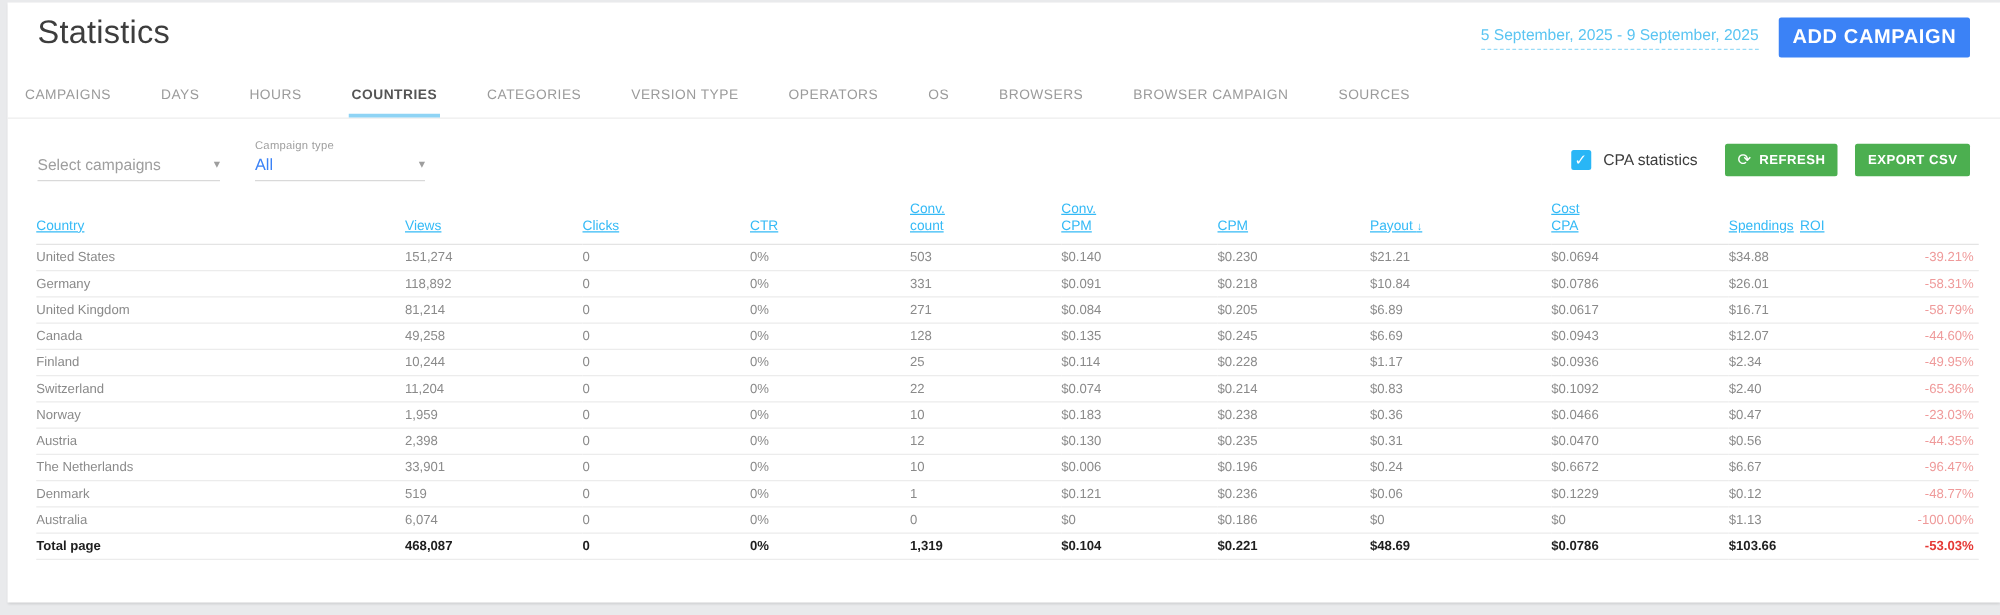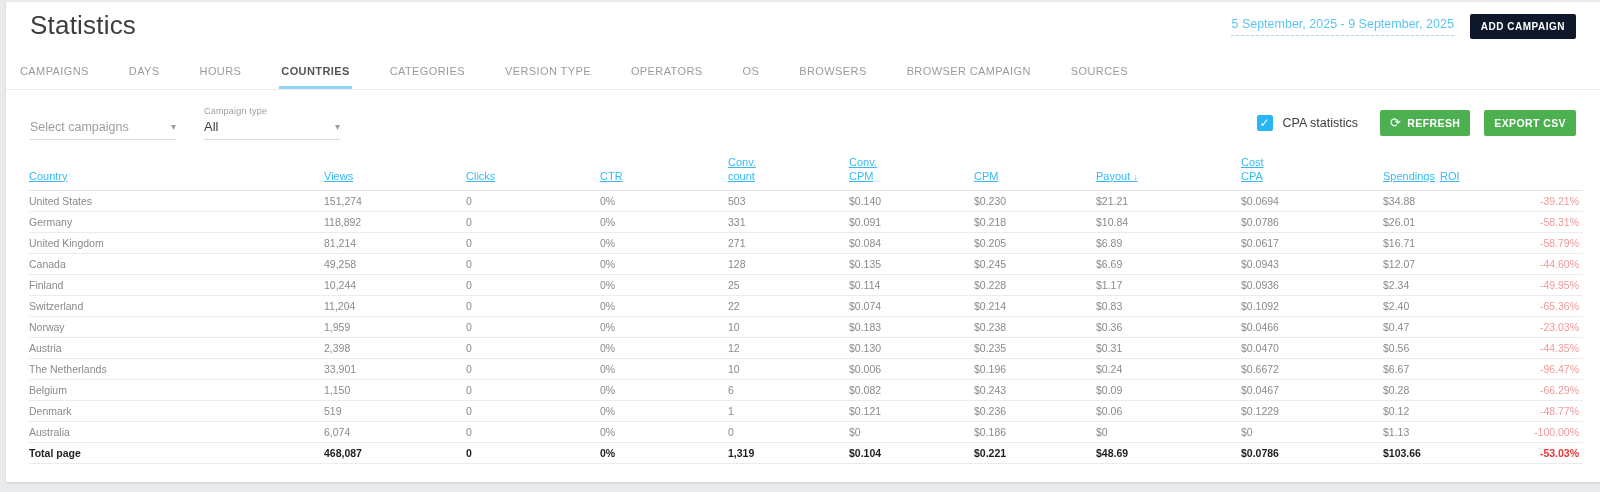--- a/index.html
+++ b/index.html
@@ -23,22 +23,22 @@
     display: flex; align-items: flex-start; justify-content: space-between;
     padding: 8px 24px 0 24px;
   }
   .page-title { font-size: 26px; font-weight: 400; color: #3d3d3d; letter-spacing: .2px; text-align: center; }
   .header-right { display: flex; align-items: center; gap: 16px; margin-top: 4px; }
   .date-range {
     color: #5bc5f2; font-size: 12.5px; cursor: pointer;
     border-bottom: 1px dashed #9adcf7; padding-bottom: 4px;
   }
   .btn-indigo {
-    background: #0f172a; color: #fff; border: none; border-radius: 2px;
-    font-size: 10px; font-weight: 700; letter-spacing: .5px;
+    background: #3b82f6; color: #fff; border: none; border-radius: 2px;
+    font-size: 16px; font-weight: 700; letter-spacing: .5px;
     padding: 7px 11px; cursor: pointer;
     font-family: "Liberation Sans", sans-serif;
   }
 
   
   .tabs-bar {
     display: flex; gap: 36px; padding: 0 12px; margin-top: 14px;
     border-bottom: 1px solid #ededed;
   }
   .tab {
@@ -56,21 +56,21 @@
   .filters-left { display: flex; align-items: flex-end; gap: 28px; }
   .underline-field {
     display: flex; align-items: center; justify-content: space-between;
     border-bottom: 1px solid #d9d9d9; padding-bottom: 5px; cursor: pointer;
   }
   .select-campaigns { width: 146px; }
   .select-campaigns .placeholder { color: #9e9e9e; font-size: 12.5px; }
   .field-group { position: relative; }
   .field-label { font-size: 9px; color: #9e9e9e; margin-bottom: 3px; letter-spacing: .2px; }
   .campaign-type { width: 136px; }
-  .campaign-type .value { color: #404040; font-size: 13px; }
+  .campaign-type .value { color: #3b82f6; font-size: 13px; }
   .caret { color: #9e9e9e; font-size: 10px; line-height: 1; }
 
   .filters-right { display: flex; align-items: center; gap: 14px; padding-bottom: 4px; }
   .checkbox-wrap { display: flex; align-items: center; gap: 10px; cursor: pointer; margin-right: 8px; }
   .checkbox {
     width: 16px; height: 16px; background: #29b6f6; border-radius: 2px;
     color: #fff; font-size: 12px; display: flex; align-items: center; justify-content: center;
   }
   .checkbox-label { font-size: 12.5px; color: #3d3d3d; }
   .btn-green {
@@ -301,33 +301,20 @@
           <td>0%</td>
           <td>10</td>
           <td>$0.006</td>
           <td>$0.196</td>
           <td>$0.24</td>
           <td>$0.6672</td>
           <td>$6.67</td>
           <td class="roi">-96.47%</td>
         </tr>
         <tr>
-          <td>Belgium</td>
-          <td>1,150</td>
-          <td>0</td>
-          <td>0%</td>
-          <td>6</td>
-          <td>$0.082</td>
-          <td>$0.243</td>
-          <td>$0.09</td>
-          <td>$0.0467</td>
-          <td>$0.28</td>
-          <td class="roi">-66.29%</td>
-        </tr>
-        <tr>
           <td>Denmark</td>
           <td>519</td>
           <td>0</td>
           <td>0%</td>
           <td>1</td>
           <td>$0.121</td>
           <td>$0.236</td>
           <td>$0.06</td>
           <td>$0.1229</td>
           <td>$0.12</td>

